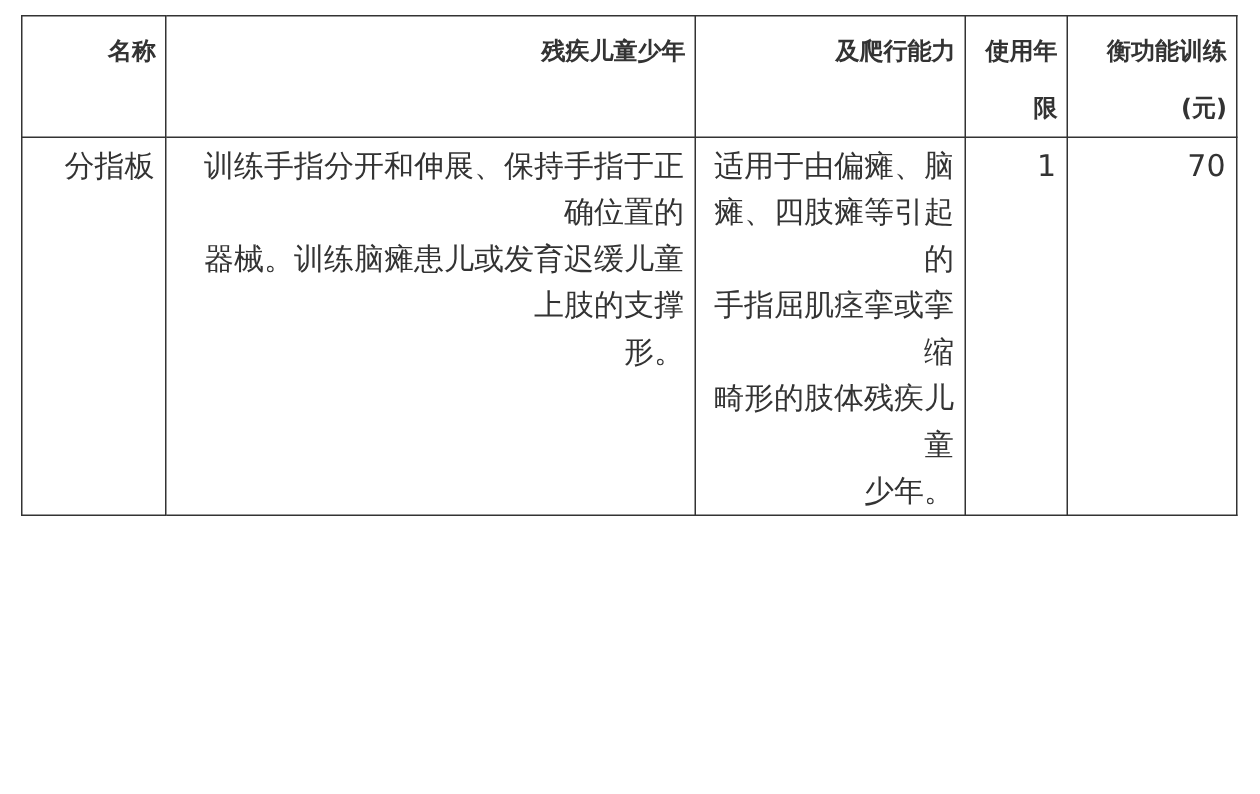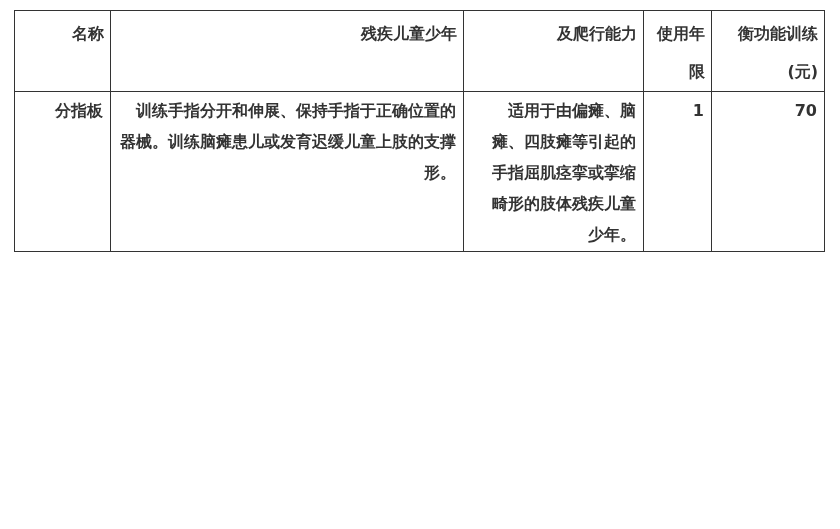--- a/index.html
+++ b/index.html
@@ -34,22 +34,22 @@
     overflow: hidden;
     box-sizing: border-box;
   }
   table.subsidy-table th {
     font-size: 16px;
     font-weight: bold;
     line-height: 38px;
     padding: 4px 6px 0 6px;
   }
   table.subsidy-table td {
-    font-size: 16px;
-    font-weight: bold;
+    font-size: 20px;
+    font-weight: normal;
     line-height: 31px;
     padding: 3px 7px 0 7px;
   }
   
   col.c-name     { width: 96px;  }
   col.c-desc     { width: 353px; }
   col.c-target   { width: 180px; }
   col.c-years    { width: 68px;  }
   col.c-subsidy  { width: 113px; }
   

